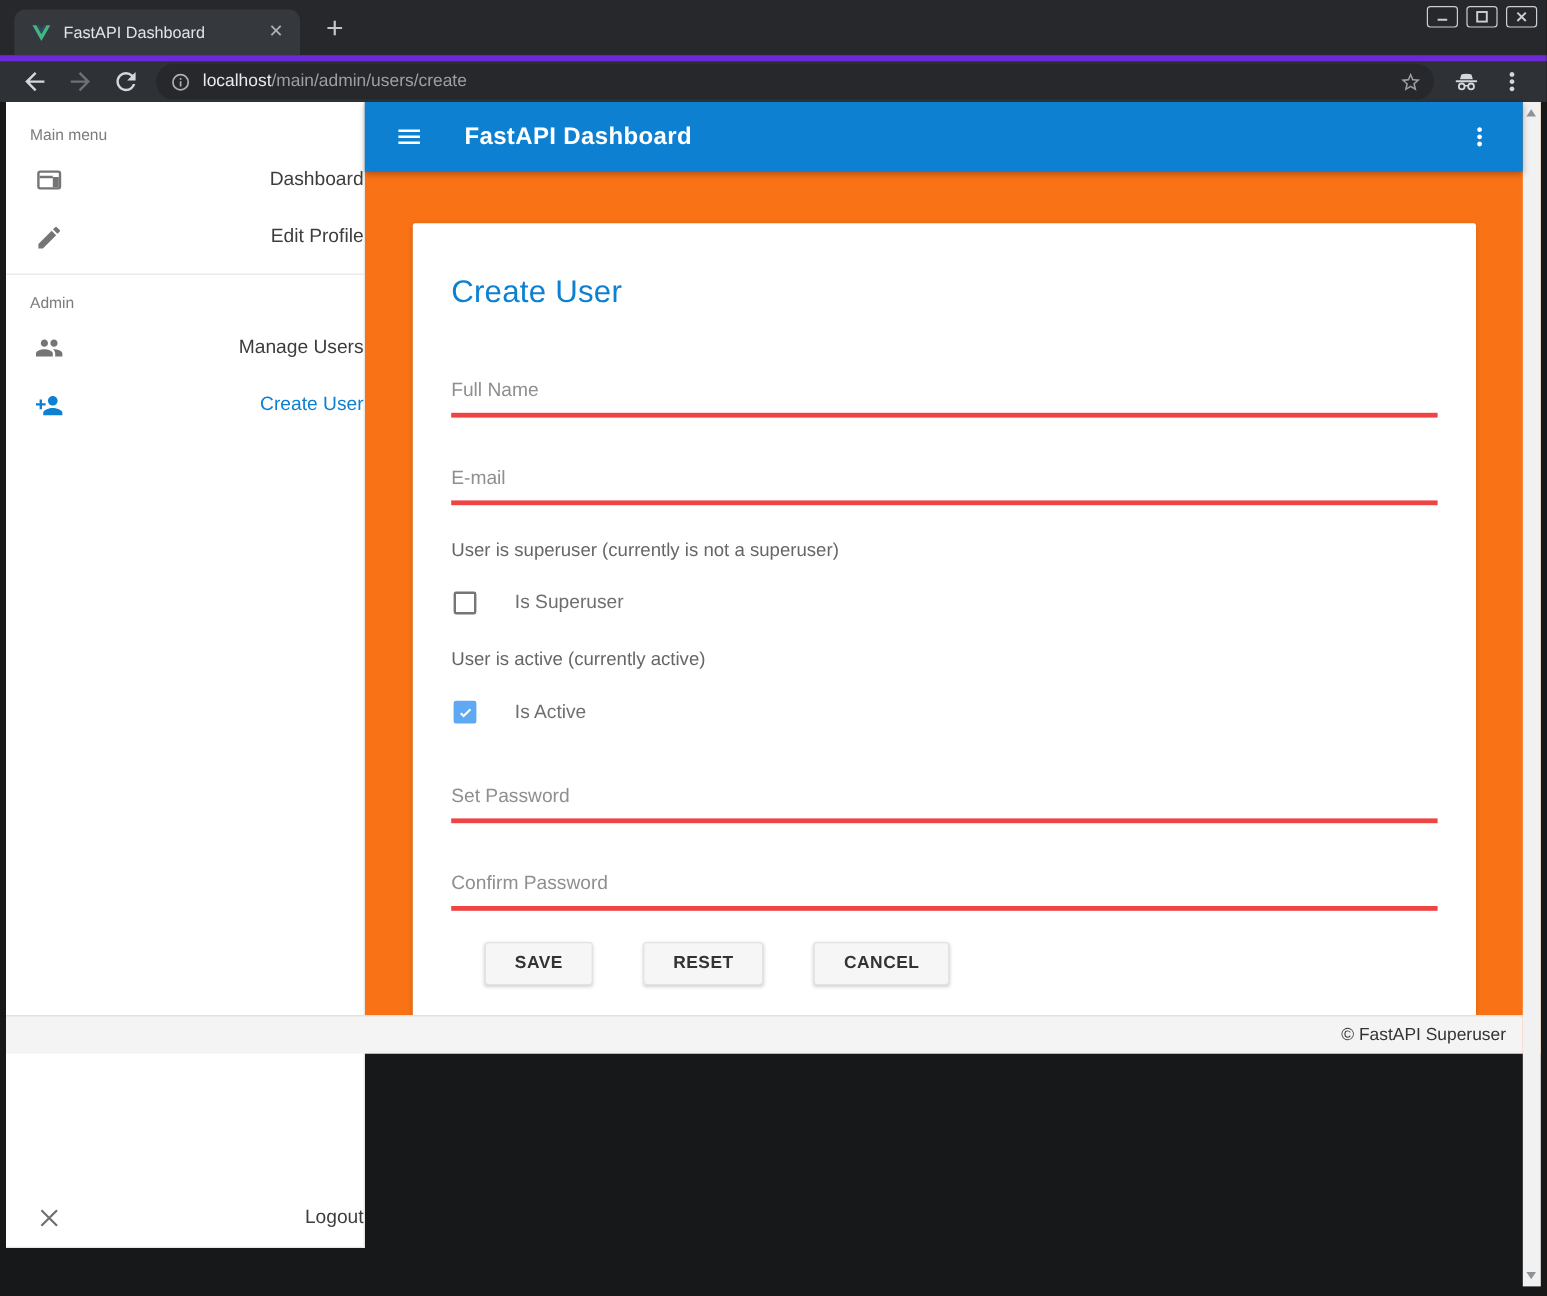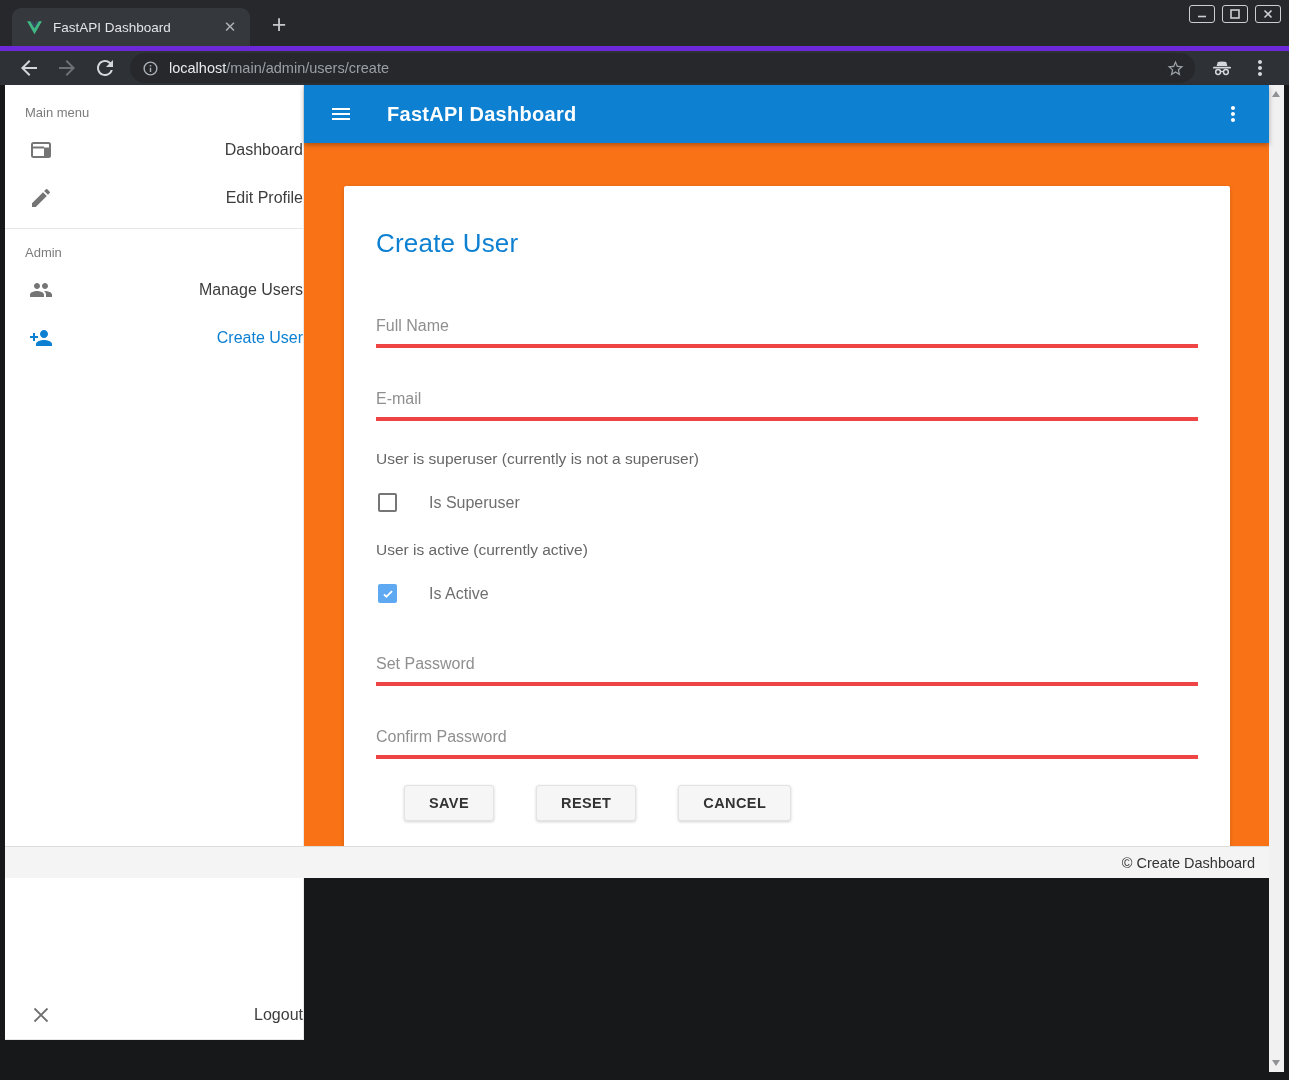--- a/index.html
+++ b/index.html
@@ -247,21 +247,21 @@
 
         <div class="btn-row">
           <button class="btn">SAVE</button>
           <button class="btn">RESET</button>
           <button class="btn">CANCEL</button>
         </div>
       </div>
     </div>
 
     <div class="page-footer">
-      <span>© Create Dashboard</span>
+      <span>© FastAPI Superuser</span>
     </div>
 
     <div class="scrollbar">
       <div class="sb-arrow sb-up"></div>
       <div class="sb-arrow sb-down"></div>
     </div>
   </div>
 </div>
 
 </body></html>

